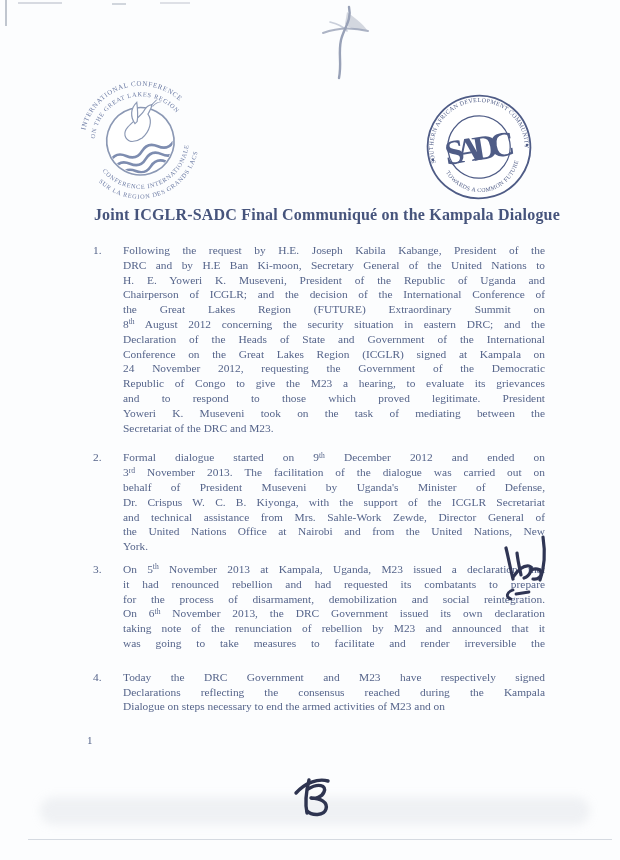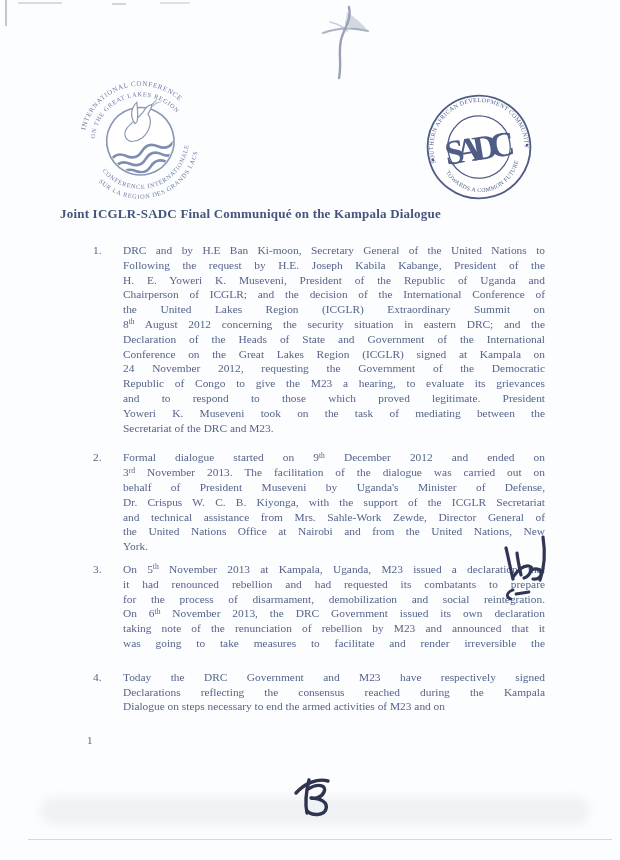--- a/index.html
+++ b/index.html
@@ -8,22 +8,22 @@
   }
   html,body{margin:0;padding:0;}
   body{width:620px;height:860px;background:#e9ebee;font-family:"Liberation Serif",serif;}
   .page{position:relative;width:620px;height:860px;background:var(--paper);overflow:hidden;}
 
   
   .logo-icglr{position:absolute;left:74px;top:74px;width:132px;height:132px;transform:rotate(-17deg);}
   .logo-sadc{position:absolute;left:424px;top:92px;width:110px;height:110px;transform:rotate(-9deg);}
 
   
-  .doc-title{position:absolute;top:206px;left:60px;width:500px;text-align:left;
-    font-weight:bold;font-size:13px;letter-spacing:.2px;color:var(--title_ink);}
+  .doc-title{position:absolute;top:206px;left:60px;width:500px;text-align:right;
+    font-weight:bold;font-size:16px;letter-spacing:.2px;color:var(--title_ink);}
 
   
   .doc-list{position:absolute;left:93px;top:243px;width:452px;color:var(--ink);
     font-size:11.4px;line-height:14.8px;}
   .para{display:flex;}
   .para-num{width:30px;flex:none;}
   .para-body{flex:1;min-width:0;}
   .line{text-align:justify;text-align-last:justify;white-space:normal;}
   .line.last{text-align-last:left;}
   sup{font-size:7.6px;line-height:0;position:relative;top:-3.5px;vertical-align:baseline;}
@@ -91,25 +91,25 @@
       <text x="56" y="74" font-size="38" font-weight="bold" letter-spacing="-9" text-anchor="middle">SADC</text>
     </g>
   </svg>
 
   <div class="doc-title">Joint ICGLR-SADC Final Communiqué on the Kampala Dialogue</div>
 
   <div class="doc-list">
       <div class="para">
         <div class="para-num">1.</div>
         <div class="para-body">
+          <div class="line"><span>Following the request by H.E. Joseph Kabila Kabange, President of the</span></div>
           <div class="line"><span>DRC and by H.E Ban Ki-moon, Secretary General of the United Nations to</span></div>
-          <div class="line"><span>Following the request by H.E. Joseph Kabila Kabange, President of the</span></div>
           <div class="line"><span>H. E. Yoweri K. Museveni, President of the Republic of Uganda and</span></div>
           <div class="line"><span>Chairperson of ICGLR; and the decision of the International Conference of</span></div>
-          <div class="line"><span>the United Lakes Region (ICGLR) Extraordinary Summit on</span></div>
+          <div class="line"><span>the Great Lakes Region (FUTURE) Extraordinary Summit on</span></div>
           <div class="line"><span>8</span><sup>th</sup><span> August 2012 concerning the security situation in eastern DRC; and the</span></div>
           <div class="line"><span>Declaration of the Heads of State and Government of the International</span></div>
           <div class="line"><span>Conference on the Great Lakes Region (ICGLR) signed at Kampala on</span></div>
           <div class="line"><span>24 November 2012, requesting the Government of the Democratic</span></div>
           <div class="line"><span>Republic of Congo to give the M23 a hearing, to evaluate its grievances</span></div>
           <div class="line"><span>and to respond to those which proved legitimate. President</span></div>
           <div class="line"><span>Yoweri K. Museveni took on the task of mediating between the</span></div>
           <div class="line last"><span>Secretariat of the DRC and M23.</span></div>
         </div>
       </div>

